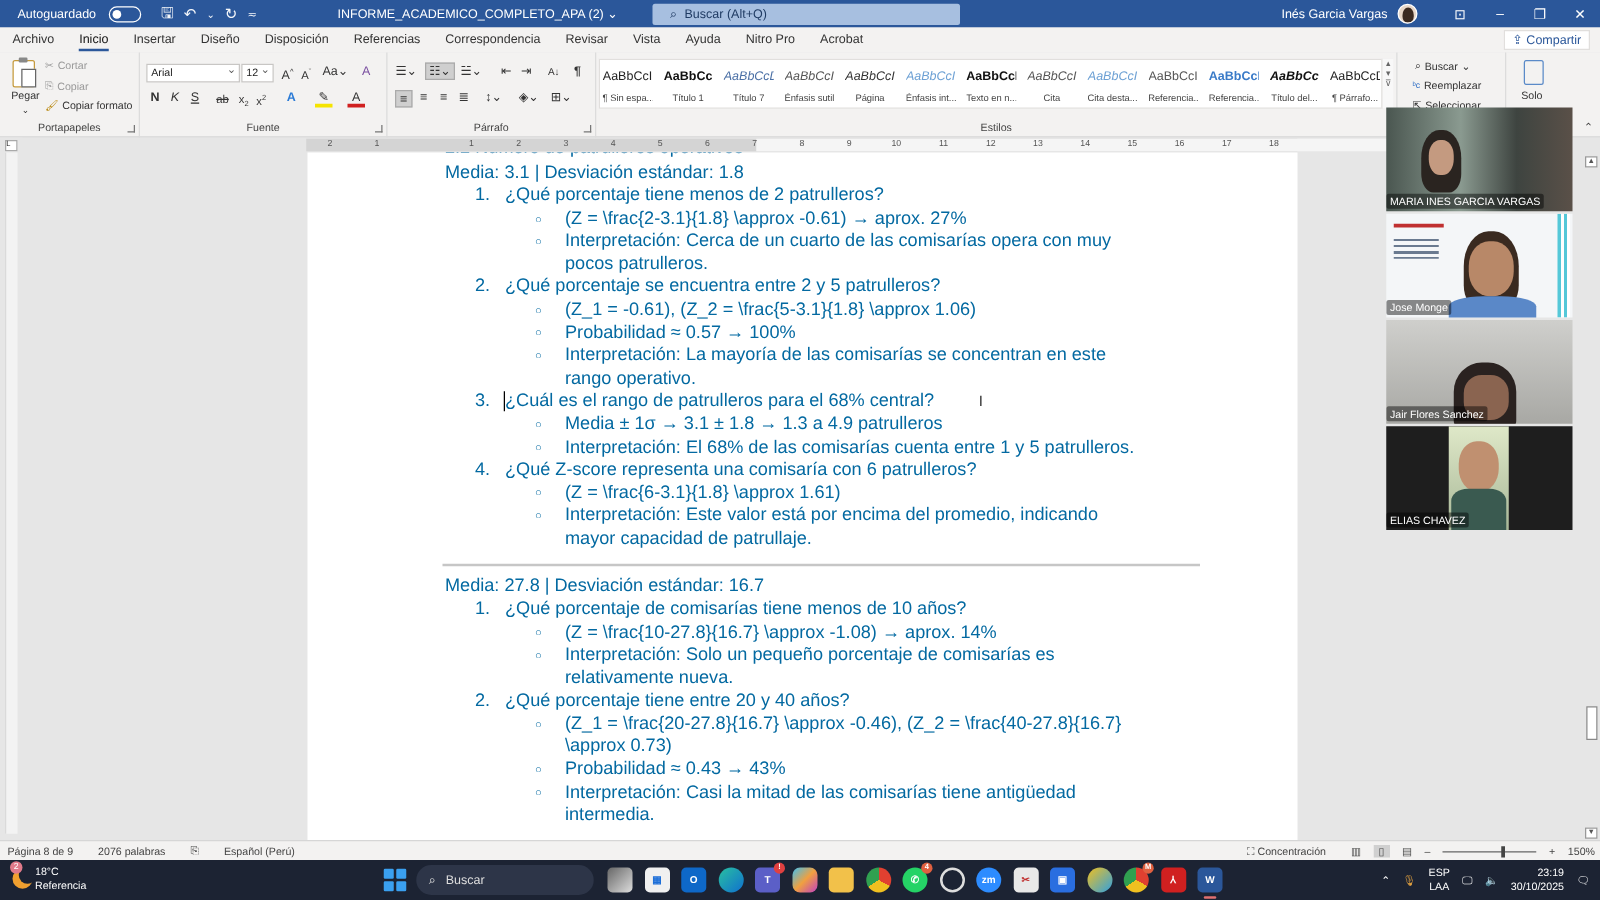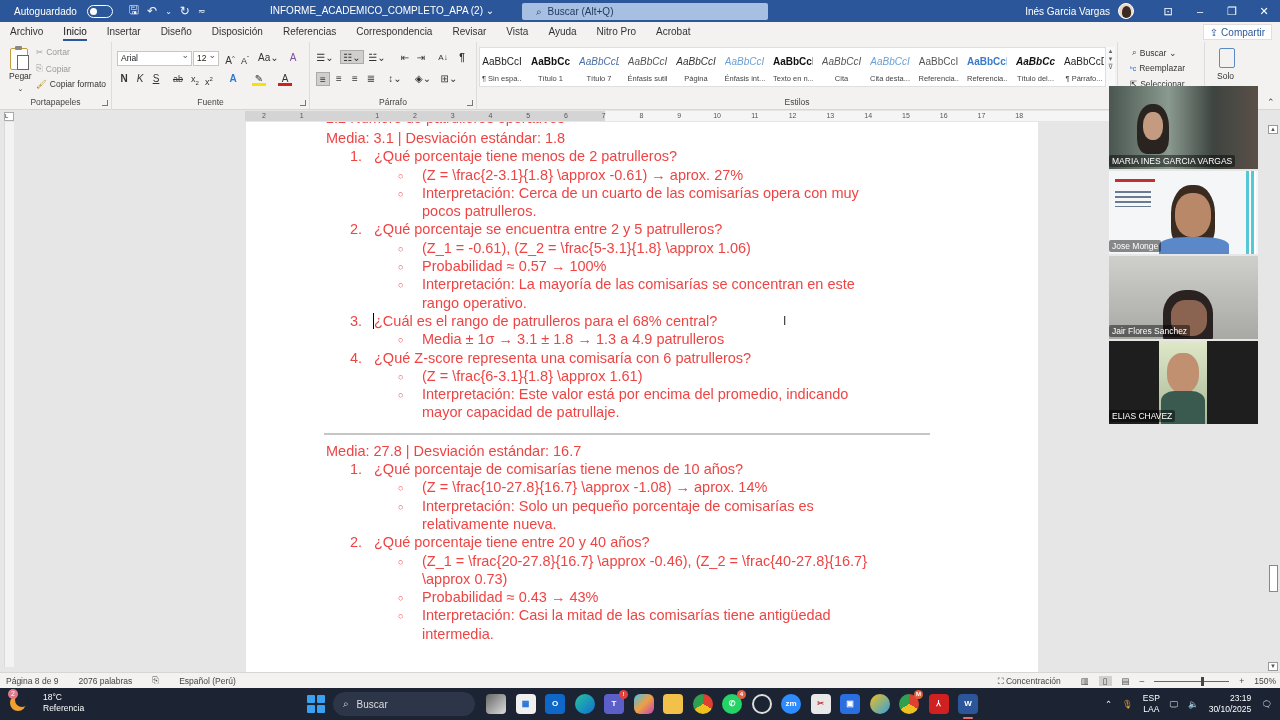--- a/index.html
+++ b/index.html
@@ -39,40 +39,40 @@
 .style-name{font-size:7.5px;color:#444;margin-top:4px;white-space:nowrap;overflow:hidden}
 .styles-box{position:absolute;left:479px;top:5px;width:636px;height:40px;background:#fff;border:1px solid #e1dfdd}
 .styles-scroll{position:absolute;left:1105px;top:5px;width:10px;height:40px;border-left:1px solid #e1dfdd;background:#f8f8f8;font-size:7px;text-align:center;color:#666}
 .ruler-left{position:absolute;left:0;top:110px;width:18px;height:562px;background:#e6e6e6}
 .vruler{position:absolute;left:4px;top:122px;width:10px;height:545px;background:#f3f3f3;border-left:1px solid #dadada}
 .ruler-corner{position:absolute;left:4px;top:112px;width:10px;height:9px;border:1px solid #aaa;background:#fff;font-size:6px}
 .hruler{position:absolute;left:245px;top:111px;width:793px;height:10px;background:#d4d4d4}
 .hruler-white{position:absolute;left:360px;top:0;width:584px;height:10px;background:#f5f5f5}
 .hruler-ticks{position:absolute;left:0;top:0;width:793px;height:10px;font-size:7px;color:#555;display:flex}
 .page{position:absolute;left:246px;top:122px;width:792px;height:560px;background:#fff;overflow:hidden}
-.doc{position:absolute;left:80px;top:-7px;width:620px;font-size:14.5px;line-height:18.3px;color:#ef4444}
+.doc{position:absolute;left:110px;top:-7px;width:620px;font-size:14.5px;line-height:18.3px;color:#0369a1}
 .doc .line{white-space:nowrap;height:18.3px}
 .num{display:inline-block;width:48px;padding-left:24px}
 .bul{display:inline-block;width:96px;padding-left:72px;font-size:9px;vertical-align:1px}
 .cont{padding-left:96px}
 .hr{height:2px;background:#c6c6c6;margin:11px 0 7px -2px;width:606px}
 .cursor-i{position:absolute;left:783px;top:314px;font-size:12px;color:#333}
 .video-panel{position:absolute;left:1108px;top:86px;width:150px;height:340px}
 .tile{position:absolute;left:1px;width:149px;height:83px;overflow:hidden}
 .tile .label{position:absolute;left:0;bottom:2px;color:#fff;font-size:8.5px;background:rgba(0,0,0,.45);padding:1px 3px;border-radius:2px}
 .vscroll{position:absolute;left:1266px;top:122px;width:14px;height:550px;background:#e6e6e6}
 .scroll-up,.scroll-down{position:absolute;left:2px;width:10px;height:9px;border:1px solid #999;background:#fff;font-size:6px;text-align:center;line-height:7px;color:#555}
 .scroll-thumb{position:absolute;left:3px;top:443px;width:9px;height:27px;background:#fff;border:1px solid #888}
 .statusbar{position:absolute;left:0;top:672px;width:1280px;height:16px;background:#f3f2f1;border-top:1px solid #d6d6d6;font-size:8.5px;color:#444;display:flex;align-items:center}
 .sb-item{margin-left:6px;margin-right:14px}
 .sb-right{position:absolute;right:0;top:0;height:16px;display:flex;align-items:center;gap:10px;padding-right:4px}
 .zoom-slider{width:75px;height:1px;background:#666;position:relative}
 .zoom-slider::after{content:"";position:absolute;left:47px;top:-4px;width:3px;height:9px;background:#444}
 .taskbar{position:absolute;left:0;top:688px;width:1280px;height:32px;background:#1c2333;color:#fff;display:flex;align-items:center}
-.weather{position:absolute;left:10px;top:4px;display:flex;align-items:center;gap:17px;font-size:8.5px;line-height:11px}
+.weather{position:absolute;left:10px;top:4px;display:flex;align-items:center;gap:2px;font-size:8.5px;line-height:11px}
 .moon{width:16px;height:16px;border-radius:50%;background:#f0a030;position:relative}
 .moon::after{content:"";position:absolute;left:5px;top:-2px;width:14px;height:14px;border-radius:50%;background:#1c2333}
 .badge{position:absolute;left:-2px;top:-6px;width:10px;height:10px;border-radius:50%;background:#e07a8a;font-size:7px;line-height:10px;text-align:center;z-index:2}
 .start{position:absolute;left:307px;top:7px;width:18px;height:18px;display:grid;grid-template-columns:8px 8px;gap:2px}
 .start span{background:#3aa0f0;border-radius:1px}
 .tb-search{position:absolute;left:333px;top:4px;width:142px;height:24px;border-radius:12px;background:#2d3548;font-size:10px;display:flex;align-items:center;padding-left:10px;gap:8px;color:#ddd}
 .tb-apps{position:absolute;left:486px;top:6px;display:flex;gap:9.5px}
 .app{width:20px;height:20px;border-radius:4px;position:relative;font-size:8px;text-align:center;line-height:20px;font-weight:bold}
 .app .nbadge{position:absolute;right:-4px;top:-4px;width:9px;height:9px;border-radius:50%;background:#e06040;font-size:6px;line-height:9px;color:#fff}
 .app.active::after{content:"";position:absolute;left:5px;bottom:-5px;width:10px;height:2px;background:#e07070;border-radius:1px}
@@ -308,20 +308,21 @@
     <div class="line cont">pocos patrulleros.</div>
 
     <div class="line"><span class="num">2.</span><span>¿Qué porcentaje se encuentra entre 2 y 5 patrulleros?</span></div>
     <div class="line"><span class="bul">○</span><span>(Z_1 = -0.61), (Z_2 = \frac{5-3.1}{1.8} \approx 1.06)</span></div>
     <div class="line"><span class="bul">○</span><span>Probabilidad ≈ 0.57 → 100%</span></div>
     <div class="line"><span class="bul">○</span><span>Interpretación: La mayoría de las comisarías se concentran en este</span></div>
     <div class="line cont">rango operativo.</div>
 
     <div class="line"><span class="num">3.</span><span style="border-left:1px solid #000;margin-left:-1px"></span><span>¿Cuál es el rango de patrulleros para el 68% central?</span></div>
     <div class="line"><span class="bul">○</span><span>Media ± 1σ → 3.1 ± 1.8 → 1.3 a 4.9 patrulleros</span></div>
+    <div class="line"><span class="bul">○</span><span>Interpretación: El 68% de las comisarías cuenta entre 1 y 5 patrulleros.</span></div>
 
     <div class="line"><span class="num">4.</span><span>¿Qué Z-score representa una comisaría con 6 patrulleros?</span></div>
     <div class="line"><span class="bul">○</span><span>(Z = \frac{6-3.1}{1.8} \approx 1.61)</span></div>
     <div class="line"><span class="bul">○</span><span>Interpretación: Este valor está por encima del promedio, indicando</span></div>
     <div class="line cont">mayor capacidad de patrullaje.</div>
 
     <div class="hr"></div>
 
     <div class="line">Media: 27.8 | Desviación estándar: 16.7</div>
 

